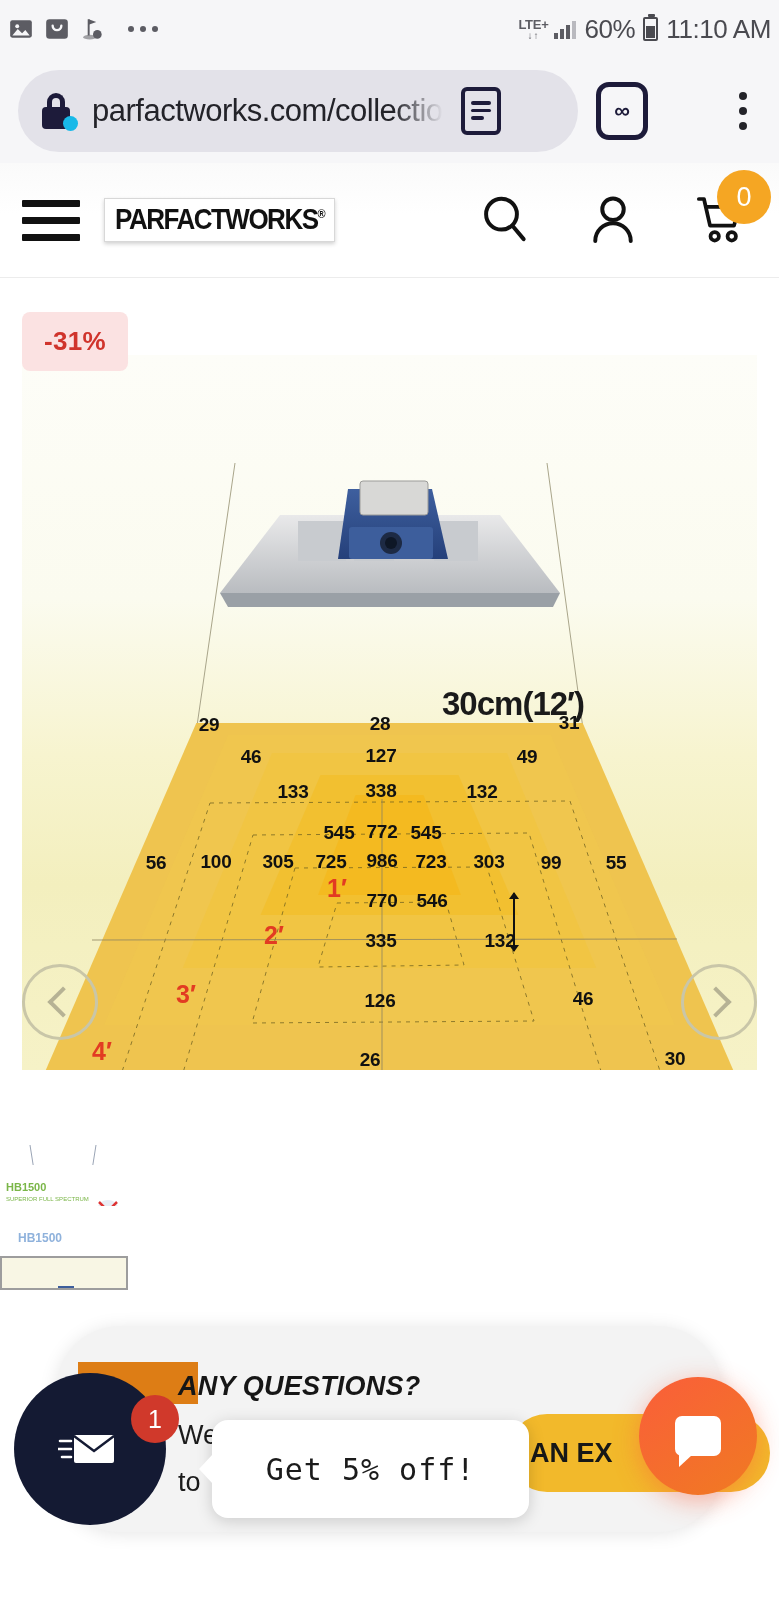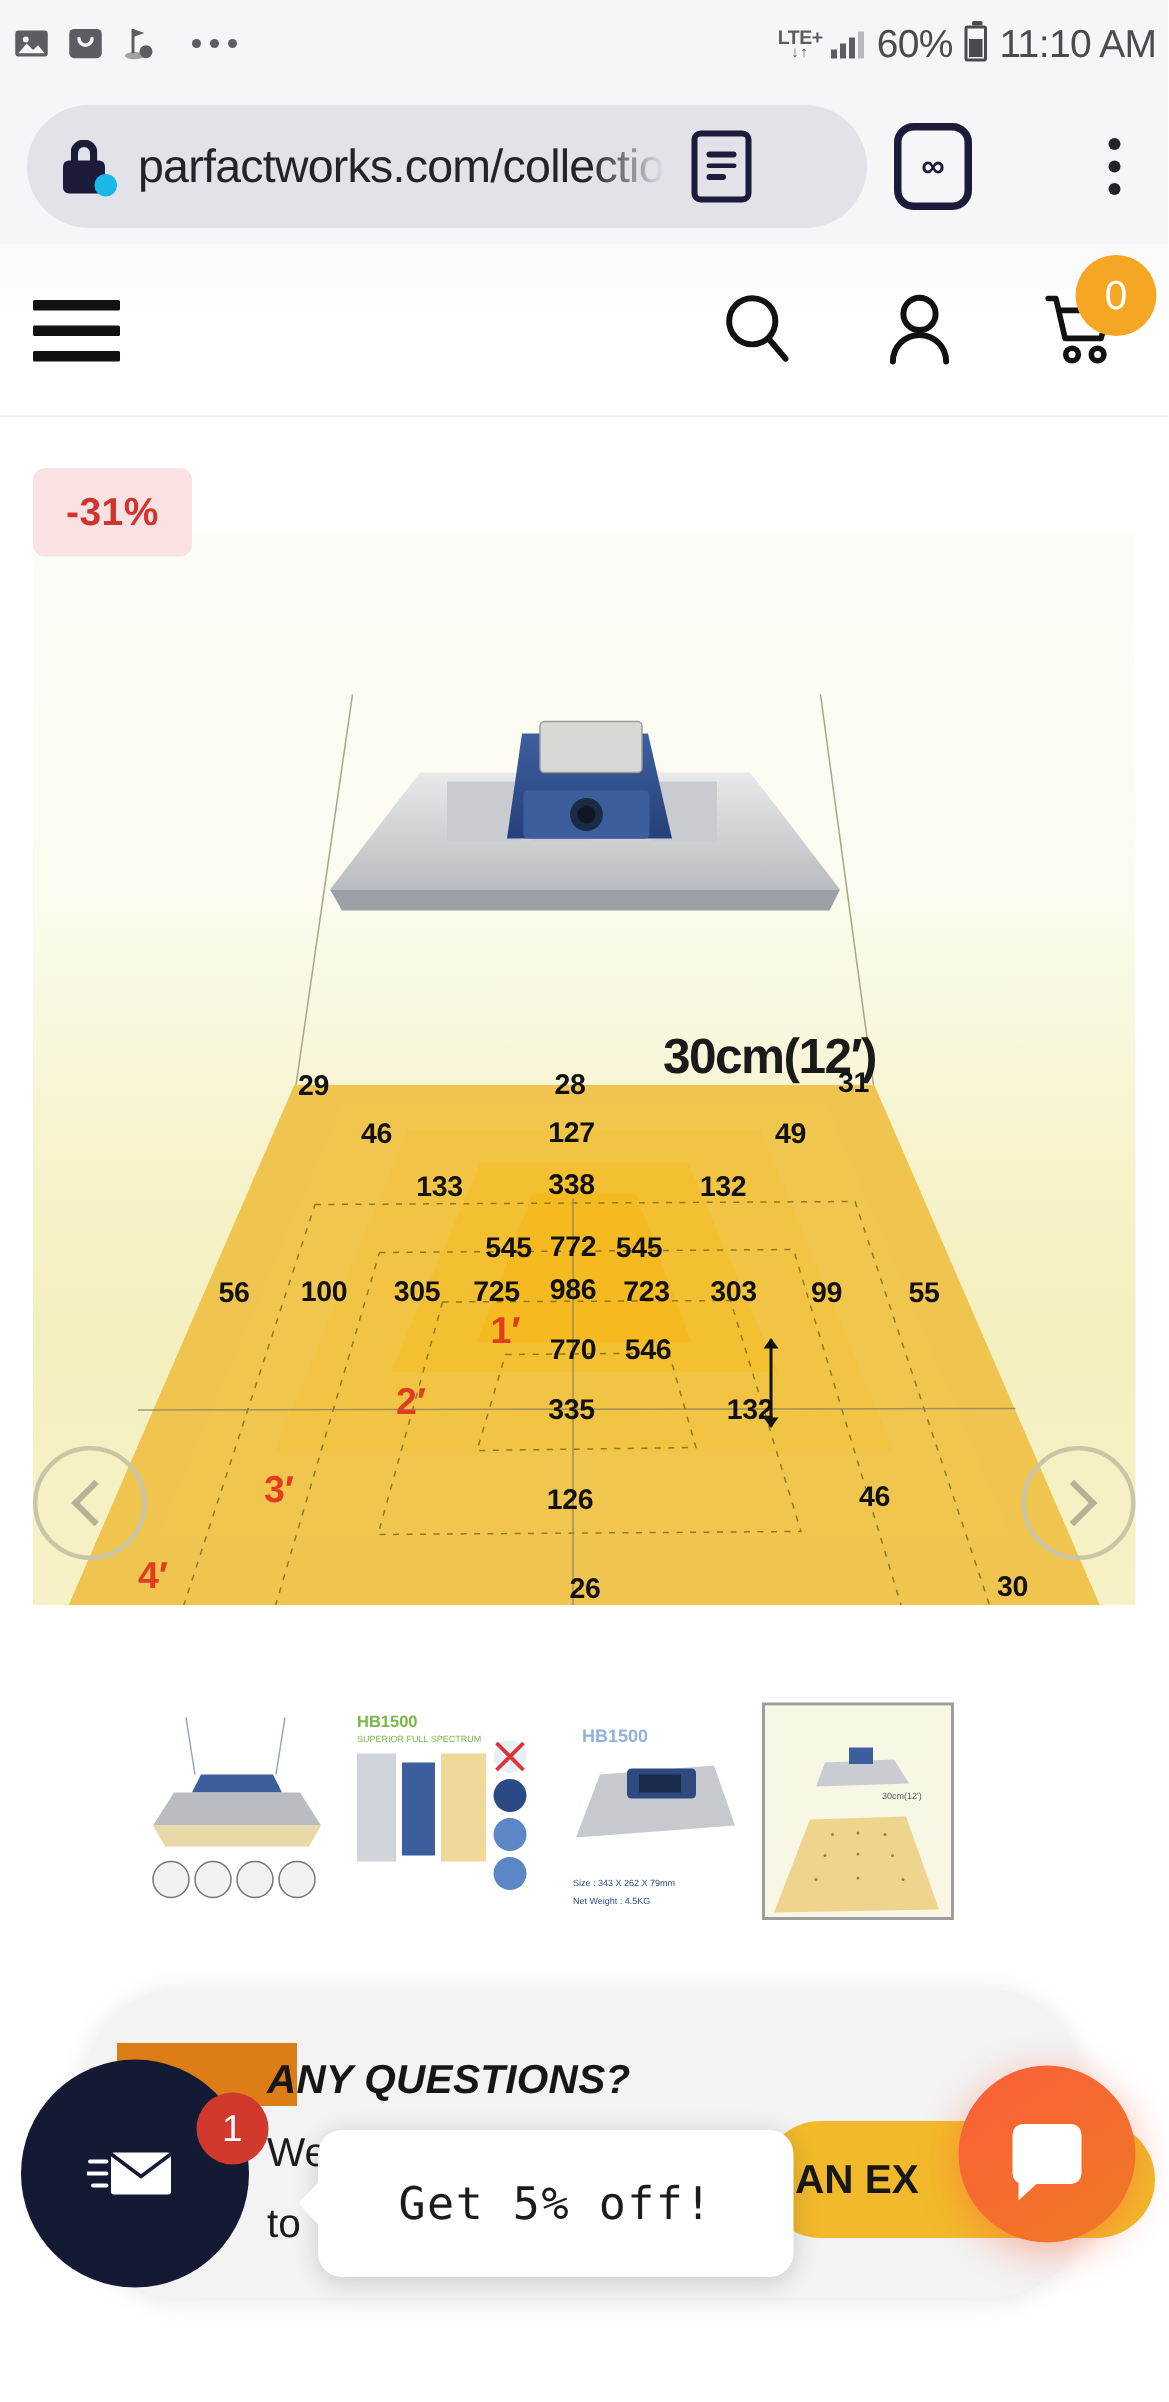--- a/index.html
+++ b/index.html
@@ -142,21 +142,21 @@
               border:3px solid #c9c6a8; display:flex; align-items:center; justify-content:center;
               color:#b6b294; z-index:7; background:transparent;}
   .navarrow.left{ left:22px; }
   .navarrow.right{ right:22px; }
   .chev { width:22px; height:22px; border-top:4px solid #b6b294; border-right:4px solid #b6b294;}
   .chev.l{ transform:rotate(-135deg); margin-left:6px;}
   .chev.r{ transform:rotate(45deg); margin-right:6px;}
 
   
   .thumbs { position:absolute; left:0; top:1135px; width:729px; height:155px;
-            display:flex; align-items:flex-start; justify-content:center; gap:10px; }
+            display:flex; align-items:flex-start; justify-content:center; gap:10px;flex-direction:column; }
   .thumb { width:128px; height:145px; background:#fff; position:relative; overflow:hidden;}
   .thumb.sel { border:2px solid #9d9d9d; }
 
   
   .promo-card {
     position:absolute; left:56px; top:1326px; width:666px; height:206px;
     background:#f3f3f3; border-radius:64px; box-shadow:0 2px 18px rgba(0,0,0,.10);
   }
   .promo-title { position:absolute; left:122px; top:45px; font-size:27px; font-weight:800;
                  font-style:italic; color:#161616; letter-spacing:.2px;}
@@ -254,20 +254,25 @@
         <i></i>
       </div>
   </div>
 
   <div class="siteheader">
     <div class="hamburger">
         <i></i>
         <i></i>
         <i></i>
       </div>
+    <div class="logo">
+      <span class="logo-txt">
+        <span>PARFACTWORKS</span><sup>®</sup>
+      </span>
+    </div>
     <div class="hdr-icons">
       <div class="ico-btn">
         <svg width="56" height="56" viewBox="0 0 24 24" fill="none" stroke="#111" stroke-width="1.7">
           <circle cx="10.5" cy="9.5" r="6.6"></circle>
             <line x1="15.2" y1="14.5" x2="20" y2="20.2" stroke-linecap="round"></line>
         </svg>
       </div>
       <div class="ico-btn">
         <svg width="56" height="56" viewBox="0 0 24 24" fill="none" stroke="#111" stroke-width="1.7">
           <circle cx="12" cy="7.4" r="4.6"></circle>
@@ -371,21 +376,21 @@
 
       <div class="par" style="left:360px;top:546px">770</div>
       <div class="par" style="left:410px;top:546px">546</div>
 
       <div class="par" style="left:359px;top:586px">335</div>
       <div class="par" style="left:478px;top:586px">132</div>
 
       <div class="par" style="left:358px;top:646px">126</div>
       <div class="par" style="left:561px;top:644px">46</div>
 
-      <div class="par" style="left:368px;top:705px">26</div>
+      <div class="par" style="left:348px;top:705px">26</div>
       <div class="par" style="left:653px;top:704px">30</div>
 
       <div class="ft" style="left:315px;top:533px">1′</div>
       <div class="ft" style="left:252px;top:580px">2′</div>
       <div class="ft" style="left:164px;top:639px">3′</div>
       <div class="ft" style="left:80px;top:696px">4′</div>
     </div>
 
     <div class="navarrow left">
       <span class="chev l"></span>

